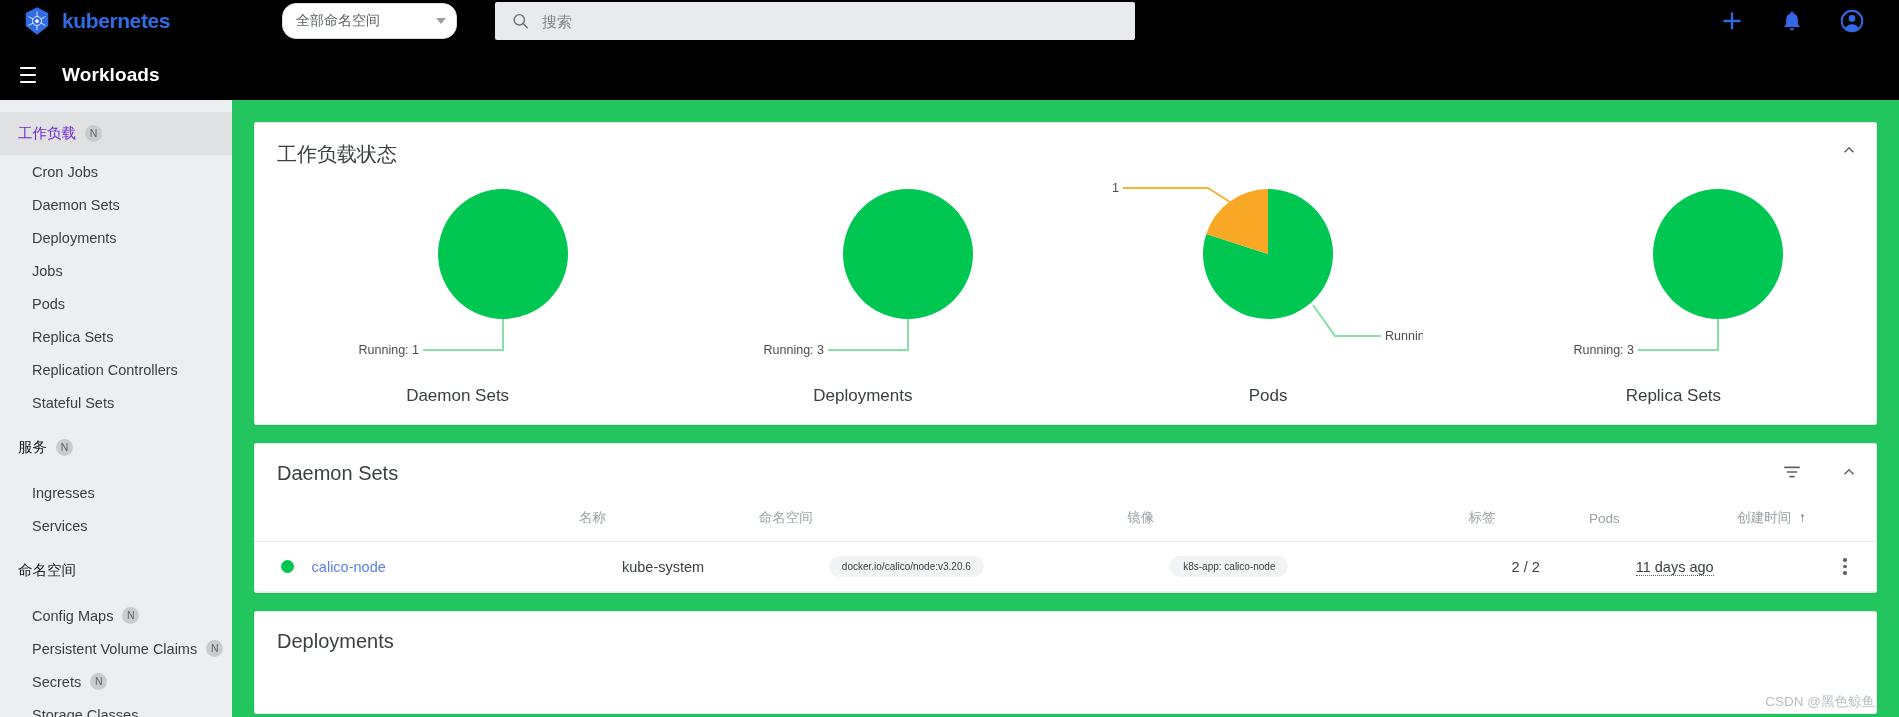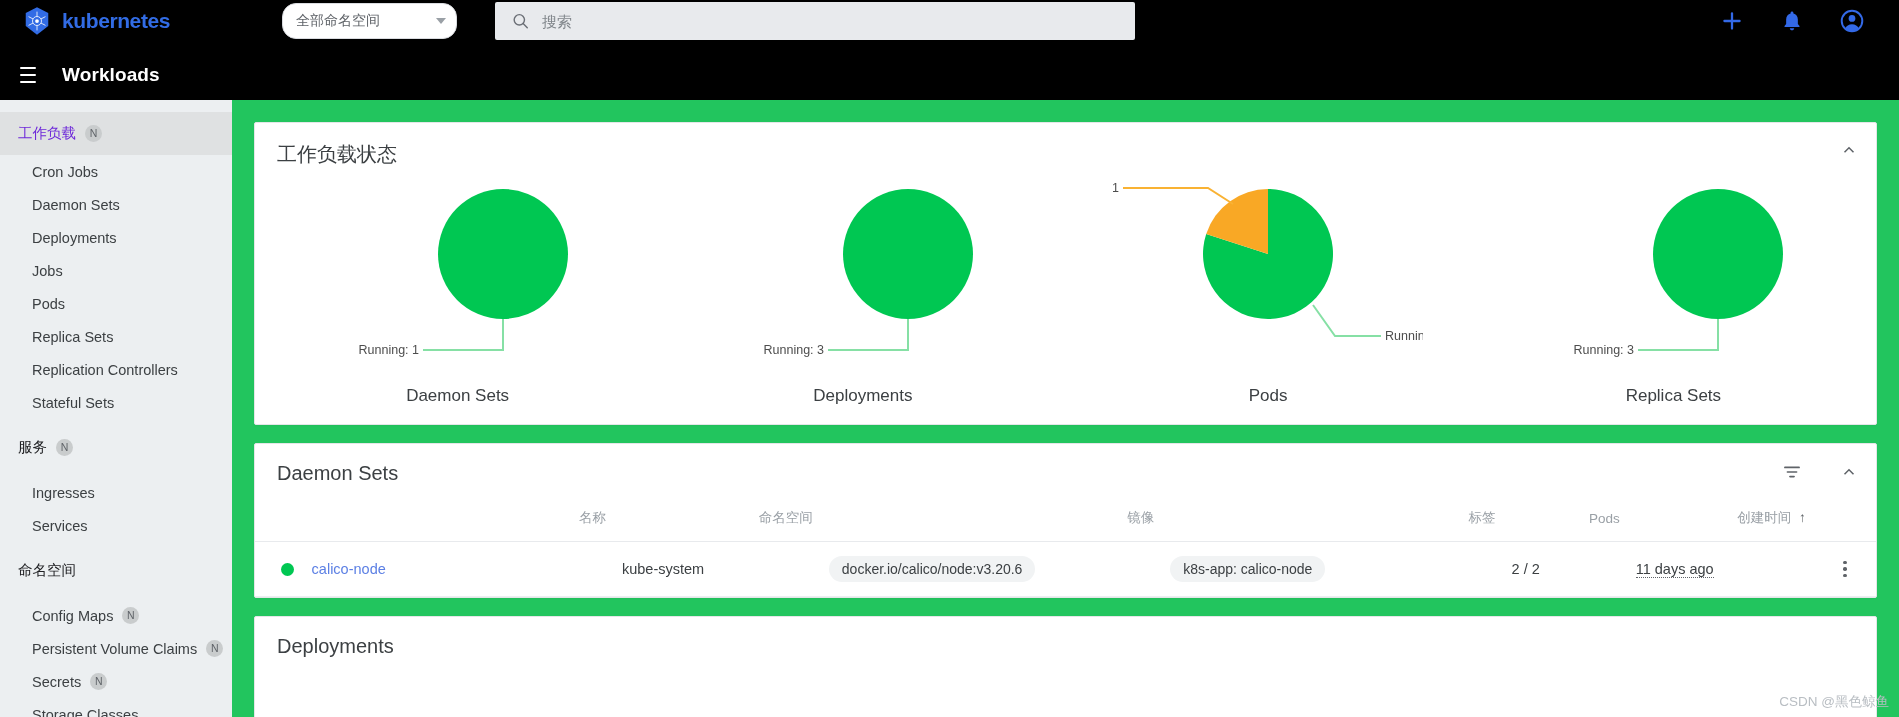--- a/index.html
+++ b/index.html
@@ -183,31 +183,31 @@
   .status-dot {
     width: 13px; height: 13px; border-radius: 50%;
     background: #00c752; display: block;
   }
   .link { color: #5b7fe4; text-decoration: none; cursor: pointer; }
   .chip {
     display: inline-block;
     background: #f1f3f4;
     border-radius: 14px;
     padding: 5px 13px;
-    font-size: 14px; color: #3c4043;
+    font-size: 10px; color: #3c4043;
     white-space: nowrap;
   }
   .dotted { border-bottom: 1px dotted #5f6368; cursor: help; }
   .kebab { display: flex; flex-direction: column; gap: 3px; cursor: pointer; align-items: center; }
   .kebab i { width: 3.5px; height: 3.5px; border-radius: 50%; background: #5f6368; display: block; }
 
   
   .watermark {
     position: absolute;
-    right: 10px; bottom: 6px;
+    right: 24px; bottom: 6px;
     font-size: 13.5px;
     color: #b9bec3;
     z-index: 20;
     pointer-events: none;
     text-align: right;
   }
   .page-root { position: relative; width: 1899px; height: 717px; }
 </style>
 </head>
 <body>

